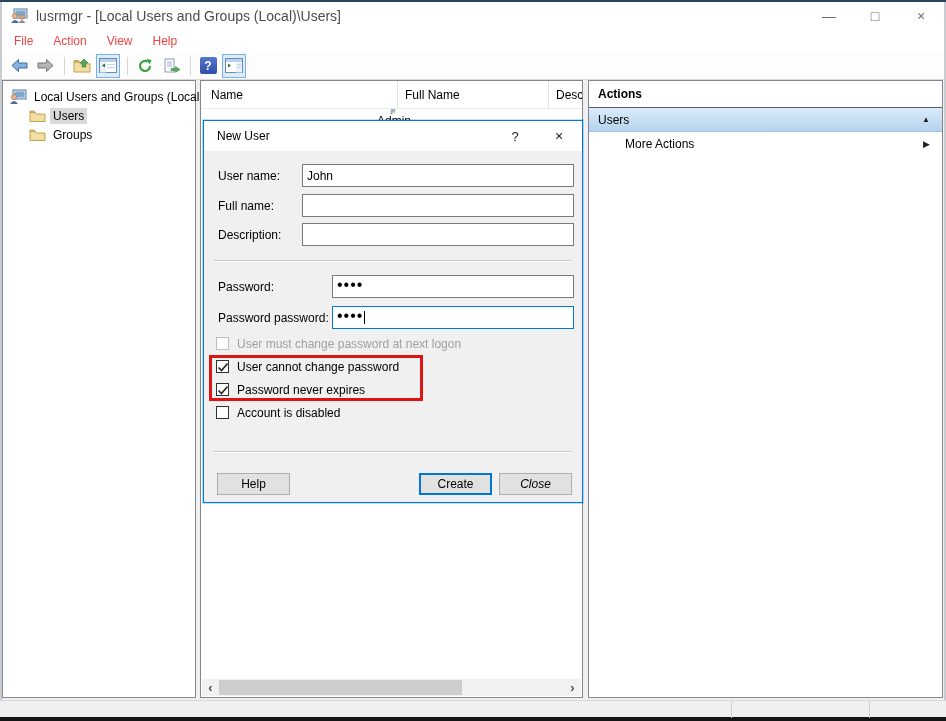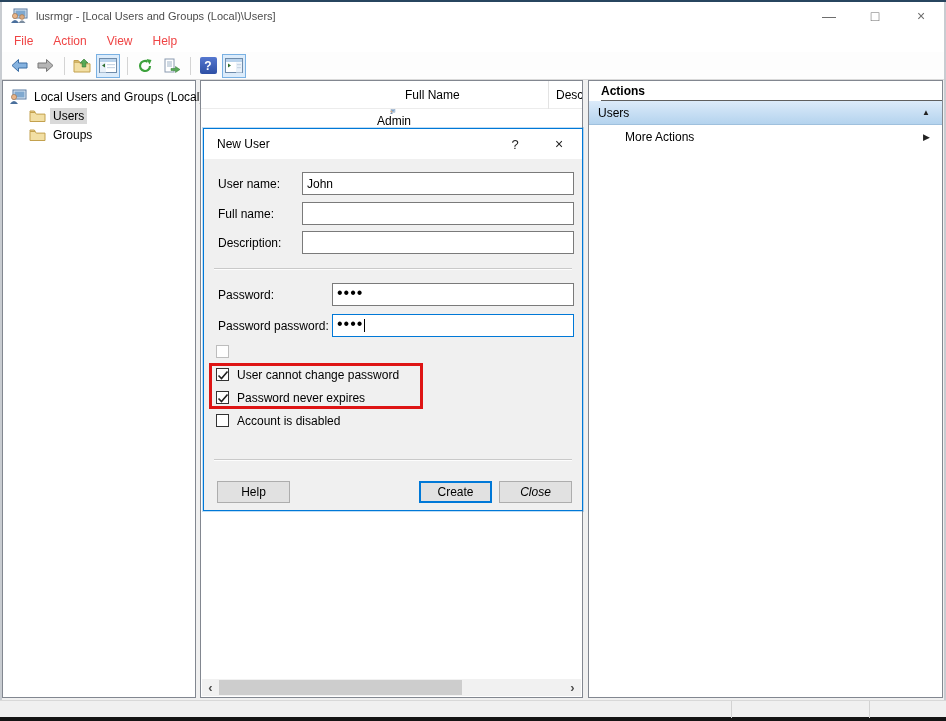--- a/index.html
+++ b/index.html
@@ -14,21 +14,21 @@
   }
   
   .frame-top { position:absolute; left:0; top:0; width:946px; height:2px; background:#27455f; }
   .frame-left { position:absolute; left:0; top:2px; width:2px; height:715px; background:#c8ccd1; }
   .frame-right { position:absolute; right:0; top:2px; width:2px; height:715px; background:#c8ccd1; }
   .frame-bottom { position:absolute; left:0; top:717px; width:946px; height:4px; background:#141414; }
 
   
   .titlebar { position:absolute; left:2px; top:2px; width:942px; height:28px; background:#fff; display:flex; align-items:center; }
   .titlebar .app-icon { margin-left:8px; width:18px; height:16px; }
-  .titlebar .title-text { margin-left:8px; color:#4c4c4c; font-size:11px; white-space:nowrap; }
+  .titlebar .title-text { margin-left:8px; color:#4c4c4c; font-size:14px; white-space:nowrap; }
   .win-controls { margin-left:auto; display:flex; height:100%; }
   .win-btn { width:46px; height:100%; display:flex; align-items:center; justify-content:center; color:#6d6d6d; font-size:14px; }
 
   
   .menubar { position:absolute; left:2px; top:30px; width:942px; height:22px; background:#fff; display:flex; align-items:center; padding-left:10px; gap:16px; }
   .menu-item { color:#ef4444; padding:2px 2px; }
 
   
   .toolbar { position:absolute; left:2px; top:52px; width:942px; height:28px; background:#fdfdfd; border-bottom:1px solid #d9d9d9; display:flex; align-items:center; padding-left:5px; }
   .tb-btn { width:24px; height:24px; display:flex; align-items:center; justify-content:center; margin-right:2px; }
@@ -53,32 +53,32 @@
   .col-desc { left:348px; width:33px; padding-left:7px; }
   .list-row { position:absolute; left:0; top:28px; width:100%; height:19px; display:flex; align-items:center; padding-left:5px;flex-direction:column; }
   .list-row svg { margin-right:4px; }
 
   .hscrollbar { position:absolute; left:1px; bottom:1px; width:379px; height:17px; background:#f1f1f1; }
   .hs-arrow { position:absolute; top:0; width:17px; height:17px; display:flex; align-items:center; justify-content:center; color:#4d4d4d; font-size:13px; font-weight:bold; }
   .hs-left { left:0; } .hs-right { right:0; }
   .hs-thumb { position:absolute; left:17px; top:1px; width:243px; height:15px; background:#cdcdcd; }
 
   .actions-panel { position:absolute; left:588px; top:80px; width:355px; height:618px; background:#fff; border:1px solid #828790; }
-  .actions-header { height:20px; display:flex; align-items:center; font-weight:bold; border-bottom:1px solid #5f5f5f;margin-left:12px; }
+  .actions-header { height:27px; display:flex; align-items:center; padding-left:9px; font-weight:bold; border-bottom:1px solid #5f5f5f; }
   .actions-group { height:24px; display:flex; align-items:center; padding:0 12px 0 9px; background:linear-gradient(#dcebfa,#b4d3ee); border-bottom:1px solid #9fc0dd; }
   .actions-group .chev { margin-left:auto; font-size:8px; color:#222; }
   .actions-item { height:24px; display:flex; align-items:center; padding:0 12px 0 36px; }
   .actions-item .chev { margin-left:auto; font-size:9px; color:#222; }
 
   
   .statusbar { position:absolute; left:0; top:700px; width:946px; height:17px; background:#f0f0f0; border-top:1px solid #d8d8d8; }
   .sb-sep { position:absolute; top:0; width:1px; height:17px; background:#d2d2d2; }
 
   
-  .dialog { position:absolute; left:203px; top:128px; width:380px; height:383px; background:#f0f0f0; border:1px solid #0078d7; box-shadow:0 0 0 1px rgba(0,120,215,.25); z-index:10; }
+  .dialog { position:absolute; left:203px; top:120px; width:380px; height:383px; background:#f0f0f0; border:1px solid #0078d7; box-shadow:0 0 0 1px rgba(0,120,215,.25); z-index:10; }
   .dlg-titlebar { position:absolute; left:0; top:0; width:100%; height:30px; background:#fff; display:flex; align-items:center; }
   .dlg-title { margin-left:13px; }
   .dlg-help { margin-left:auto; width:42px; text-align:center; color:#222; font-size:13px; }
   .dlg-close { width:46px; text-align:center; color:#222; font-size:14px; }
   .dlg-label { position:absolute; left:14px; color:#000; }
   .field { position:absolute; background:#fff; border:1px solid #7a7a7a; height:23px; display:flex; align-items:center; padding-left:4px; overflow:hidden;text-align:center; }
   .field.focused { border:1px solid #0078d7; }
   .dots { font-size:16px; letter-spacing:1px; line-height:1; margin-top:-3px; }
   .caret { display:inline-block; width:1px; height:13px; background:#000; margin-left:1px; }
   .dlg-hr { position:absolute; left:10px; width:358px; border-top:1px solid #c9c9c9; border-bottom:1px solid #fdfdfd; }
@@ -205,20 +205,21 @@
     <svg width="17" height="14" viewBox="0 0 17 14">
       <path d="M1 3.5 h5 l1.3 1.6 H16 V12.5 H1 Z" fill="#f2dfa4" stroke="#c3a14e"></path>
       <path d="M1 3.5 V2 h4.3 l1 1.5 Z" fill="#e8cf8e" stroke="#c3a14e"></path>
     </svg>
     <span class="tree-label">Groups</span>
   </div>
 </div>
 
 <div class="list-panel">
   <div class="list-header">
+    <div class="col col-name">Name</div>
     <div class="col col-fullname">Full Name</div>
     <div class="col col-desc">Descri</div>
   </div>
   <div class="list-row">
     <svg width="17" height="15" viewBox="0 0 17 15">
       <rect x="4" y="1" width="12" height="8.5" fill="#dfe8f2" stroke="#5b7ca3"></rect>
       <rect x="5.5" y="2.5" width="9" height="5.5" fill="#7fa8cf"></rect>
       <circle cx="5.5" cy="7.5" r="2.6" fill="#e8b488" stroke="#9a6d45" stroke-width="0.6"></circle>
       <path d="M1.5 14.5 q4 -6 8 0 z" fill="#4a6f9c"></path>
     </svg>
@@ -278,20 +279,21 @@
   </div>
 
   <span class="dlg-label" style="top:190px;">Password password:</span>
   <div class="field focused" style="left:128px; top:185px; width:242px;">
     <span class="dots">••••</span>
     <span class="caret"></span>
   </div>
 
   <div class="chk-row disabled" style="top:215px;">
     <span class="chk-box"></span>
+    <span class="chk-label">User must change password at next logon</span>
   </div>
 
   <div class="chk-row" style="top:238px;">
     <span class="chk-box">
       <svg width="12" height="11" viewBox="0 0 12 11">
           <path d="M1.5 5.5 L4.5 8.5 L10.5 1.5" fill="none" stroke="#222" stroke-width="1.6"></path>
         </svg>
     </span>
     <span class="chk-label">User cannot change password</span>
   </div>

